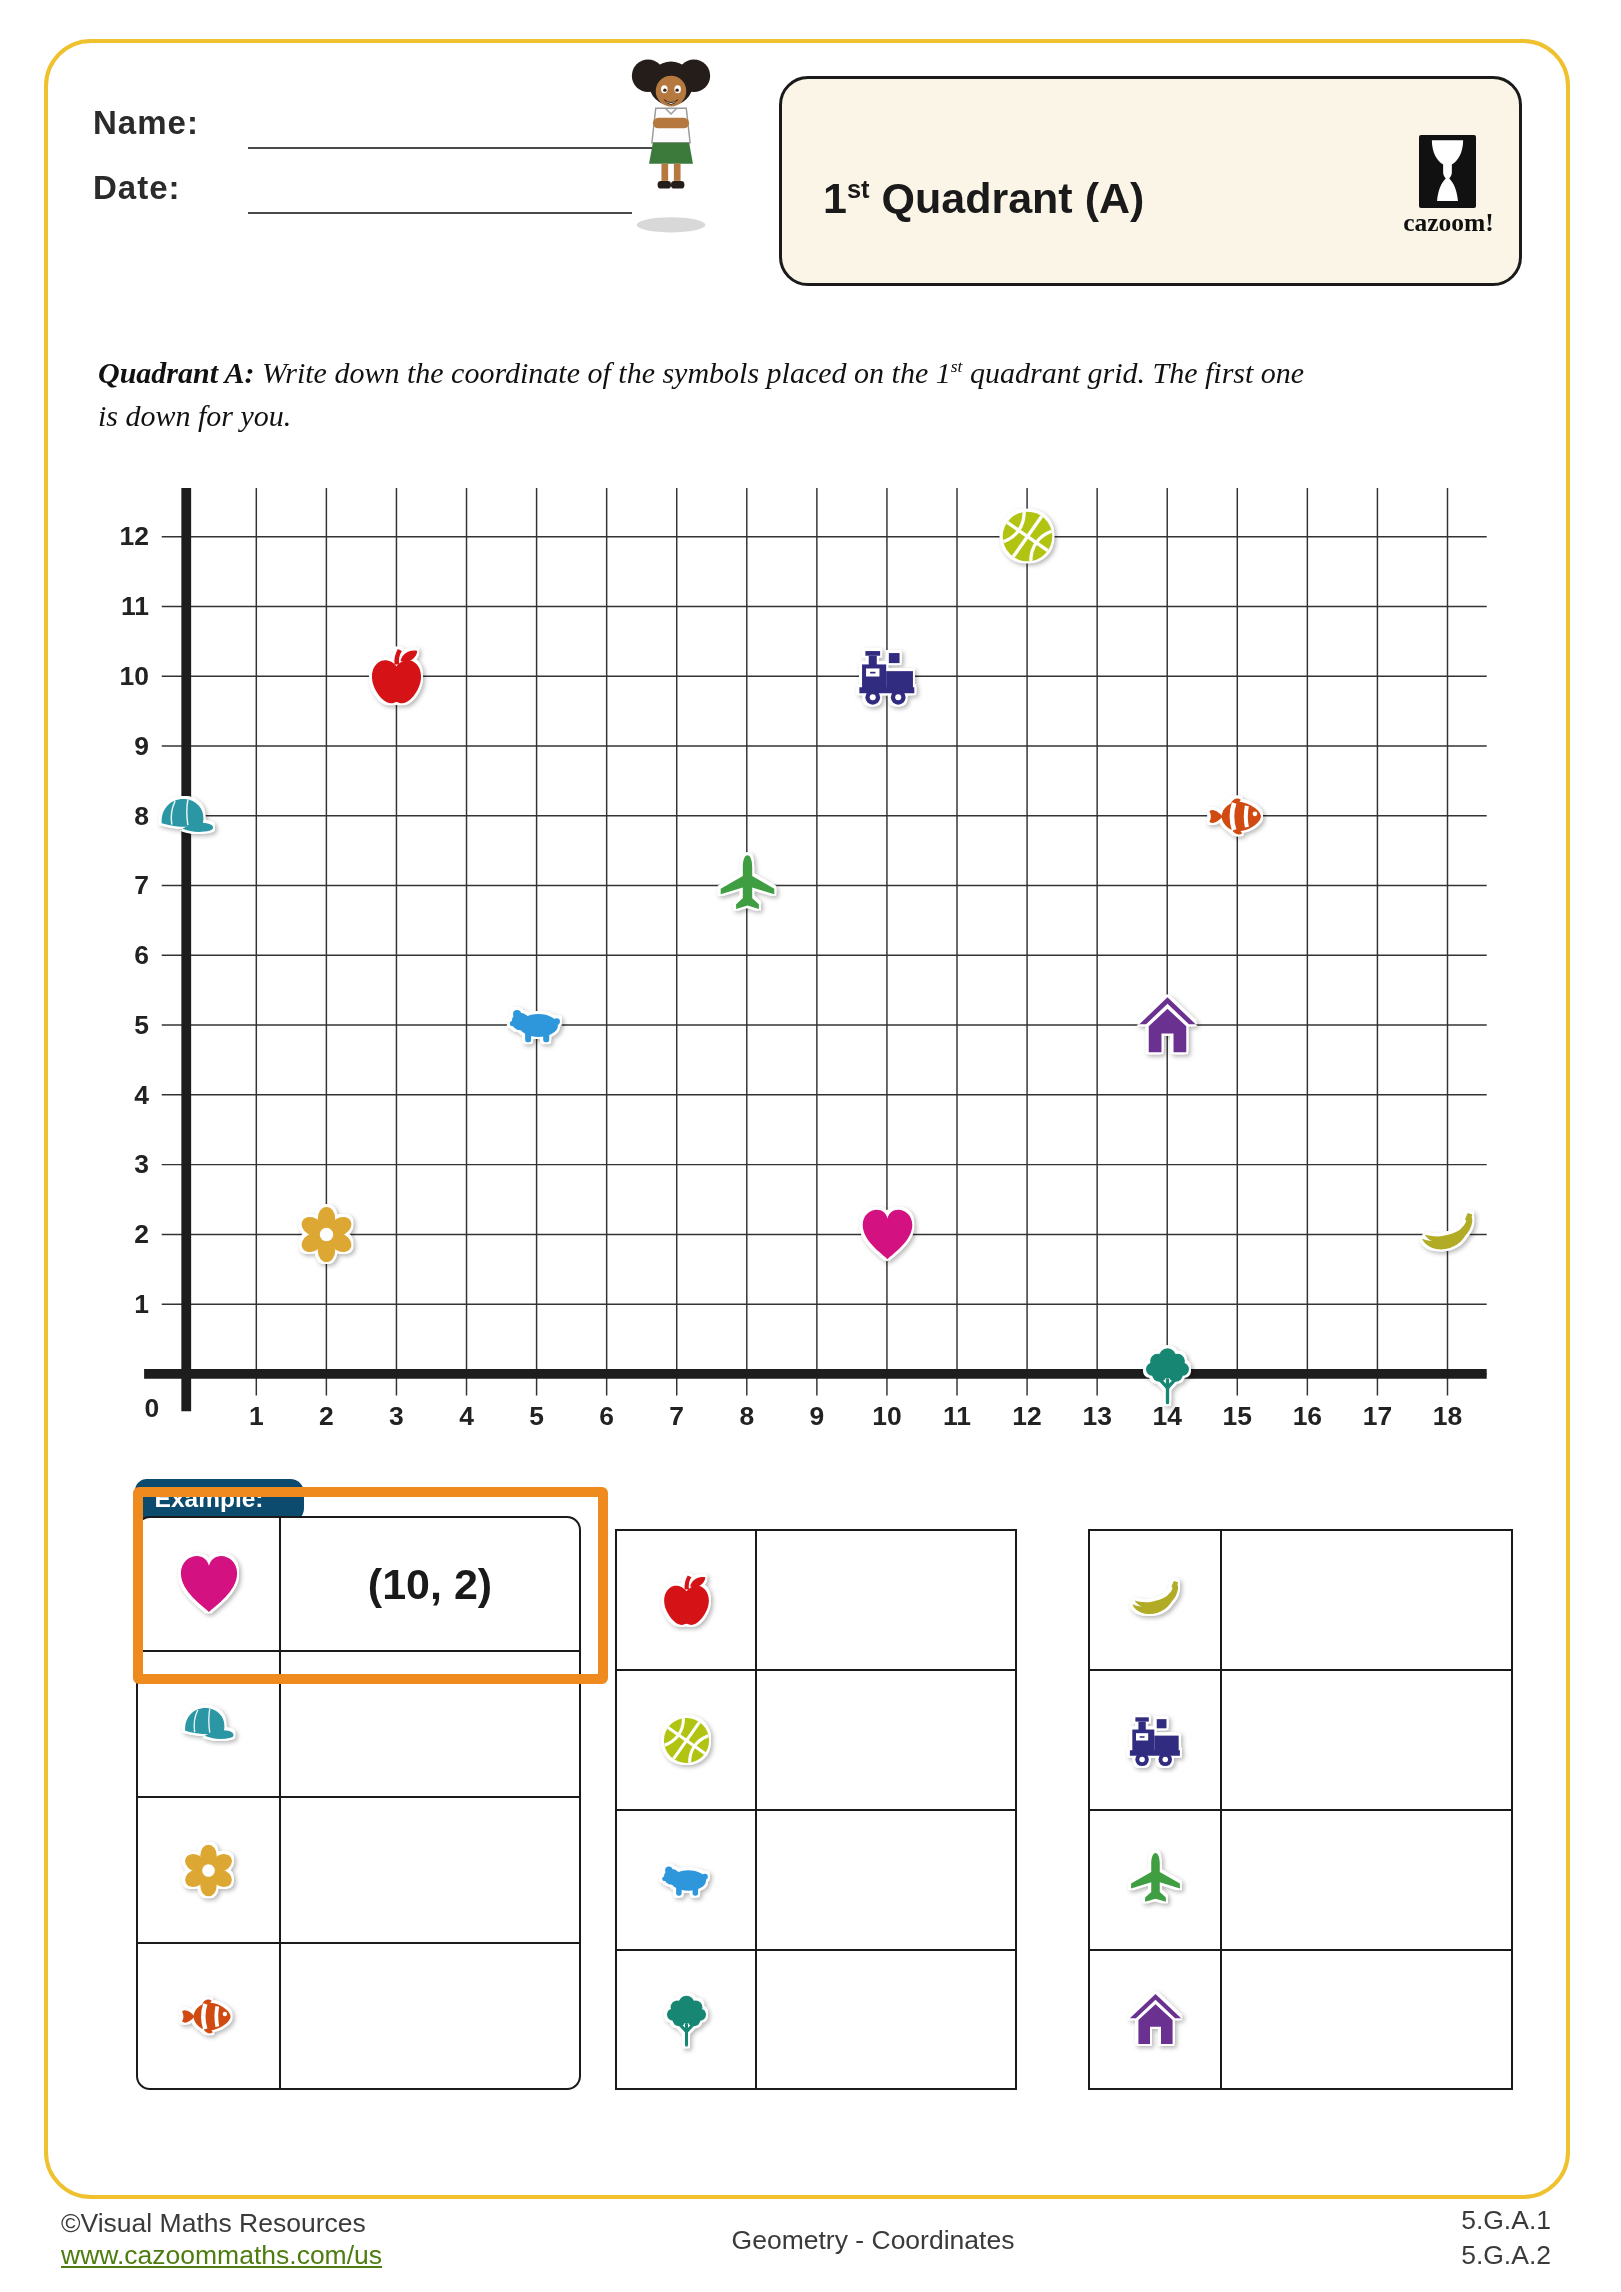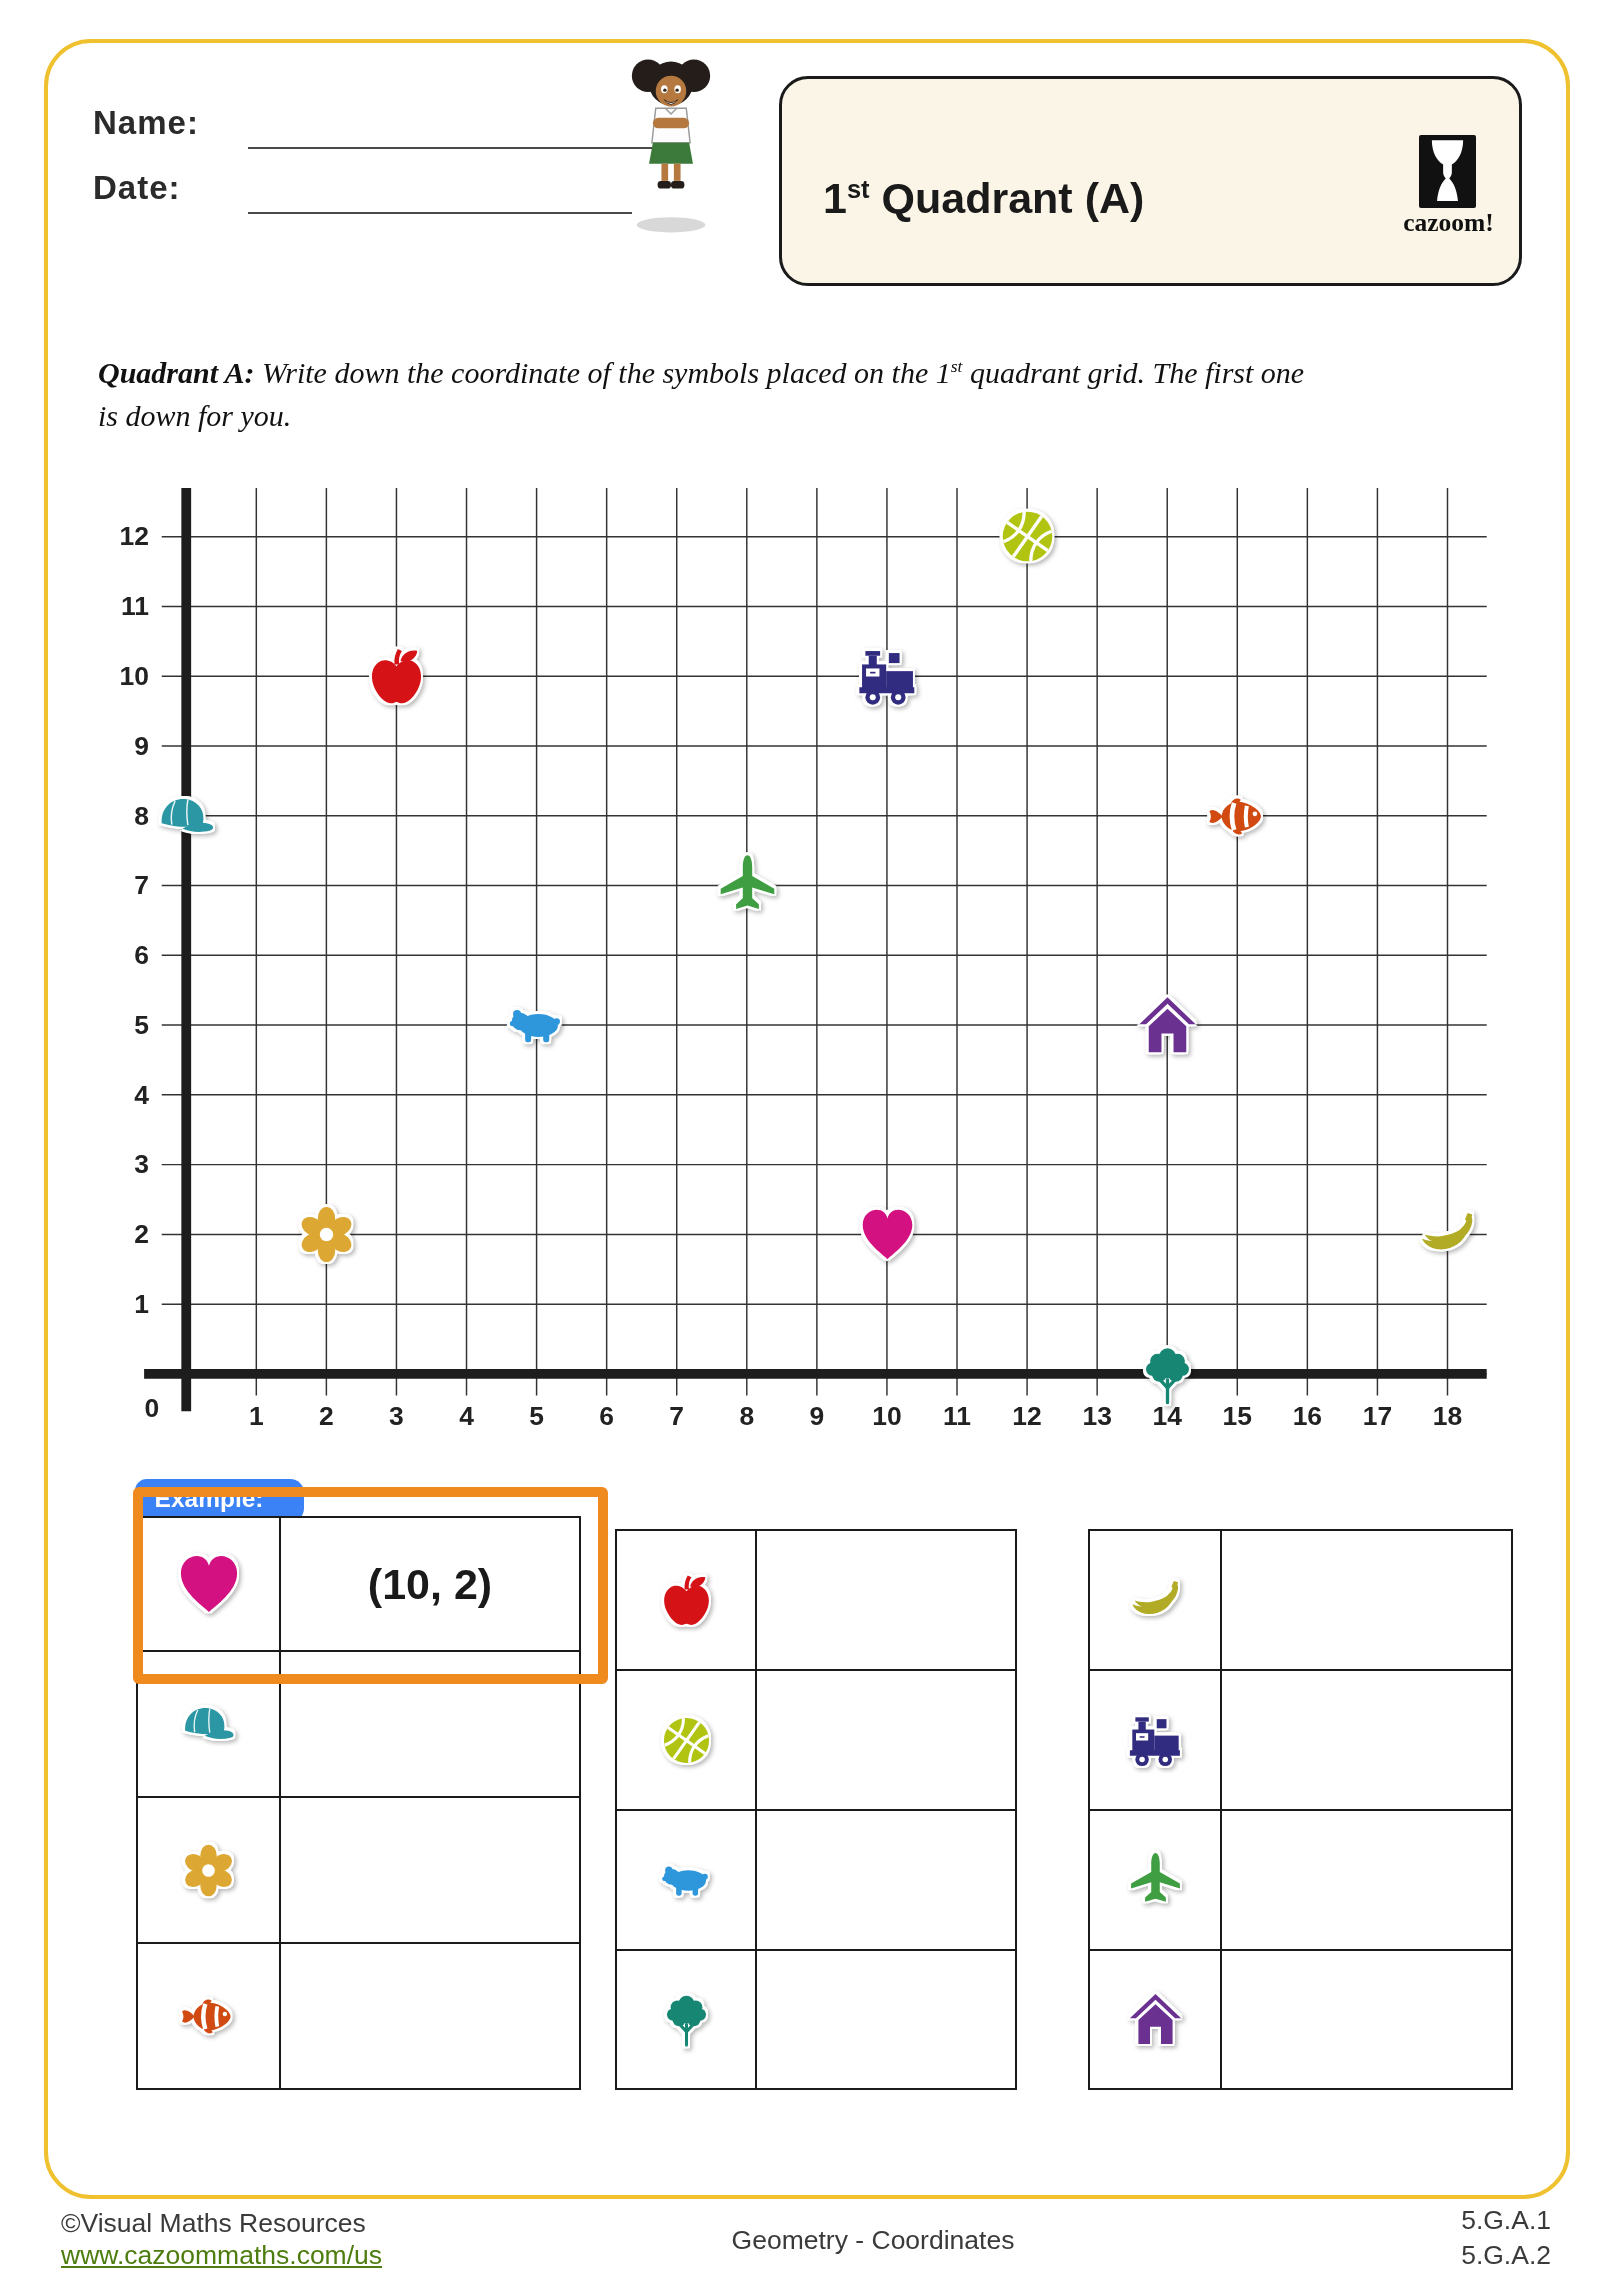--- a/index.html
+++ b/index.html
@@ -24,21 +24,21 @@
   .axis{stroke:#1d1d1d;stroke-width:10;}
   .tick-label{font-family:"Liberation Sans",sans-serif;font-size:27px;font-weight:bold;fill:#222;}
   .sticker{filter:drop-shadow(2.2px 0 0 #fff) drop-shadow(-2.2px 0 0 #fff) drop-shadow(0 2.2px 0 #fff) drop-shadow(0 -2.2px 0 #fff) drop-shadow(2px 2.9px 2px rgba(0,0,0,.28));}
   
   .ans-table{position:absolute;border:2.9px solid #1a1a1a;background:#fff;}
   .ans-row{display:flex;border-top:2.9px solid #1a1a1a;}
   .ans-row:first-child{border-top:none;}
   .icon-cell{border-right:2.9px solid #1a1a1a;display:flex;align-items:center;justify-content:center;}
   .answer-cell{flex:1;display:flex;align-items:center;justify-content:center;font-size:43px;font-weight:bold;color:#1a1a1a;}
   #example-frame{left:133px;top:1487px;width:455px;height:177px;border:10.8px solid #ef8a1e;border-radius:5.9px;pointer-events:none;}
-  #example-tab{left:135px;top:1479px;width:169px;height:43px;background:#3b82f6;border-radius:11.8px 13.7px 13.7px 0;}
+  #example-tab{left:135px;top:1479px;width:169px;height:43px;background:#0c4a6e;border-radius:11.8px 13.7px 13.7px 0;}
   #example-tab span{display:block;padding:5.9px 0 0 19.6px;color:#fff;font-size:24.5px;font-weight:bold;}
   
   .footer-text{font-size:26.5px;color:#3a3a3a;}
   #footer-url{color:#4d7c0f;text-decoration:underline;}
 </style>
 </head>
 <body>
 
 <svg width="0" height="0" style="position:absolute" aria-hidden="true">
   <defs>
@@ -298,21 +298,21 @@
         <use href="#sym-fish" xlink:href="#sym-fish"></use>
       </svg>
       <svg width="67" height="67" viewBox="0 0 100 100" class="sticker abs" style="left: 1414px; top: 1201px;">
         <use href="#sym-banana" xlink:href="#sym-banana"></use>
       </svg>
     </div>
 
   <div id="example-tab" class="abs">
       <span>Example:</span>
     </div>
-  <div class="ans-table" style="left:136px;top:1516px;width:441px;">
+  <div class="ans-table" style="left:136px;top:1516px;width:441px;border-radius:14px;">
       <div class="ans-row" style="height: 132px;">
         <div class="icon-cell" style="width: 141px;">
           <svg width="76" height="76" viewBox="0 0 100 100" class="sticker">
             <use href="#sym-heart" xlink:href="#sym-heart"></use>
           </svg>
         </div>
         <div class="answer-cell">(10, 2)</div>
       </div>
       <div class="ans-row" style="height: 144px;">
         <div class="icon-cell" style="width: 141px;">

